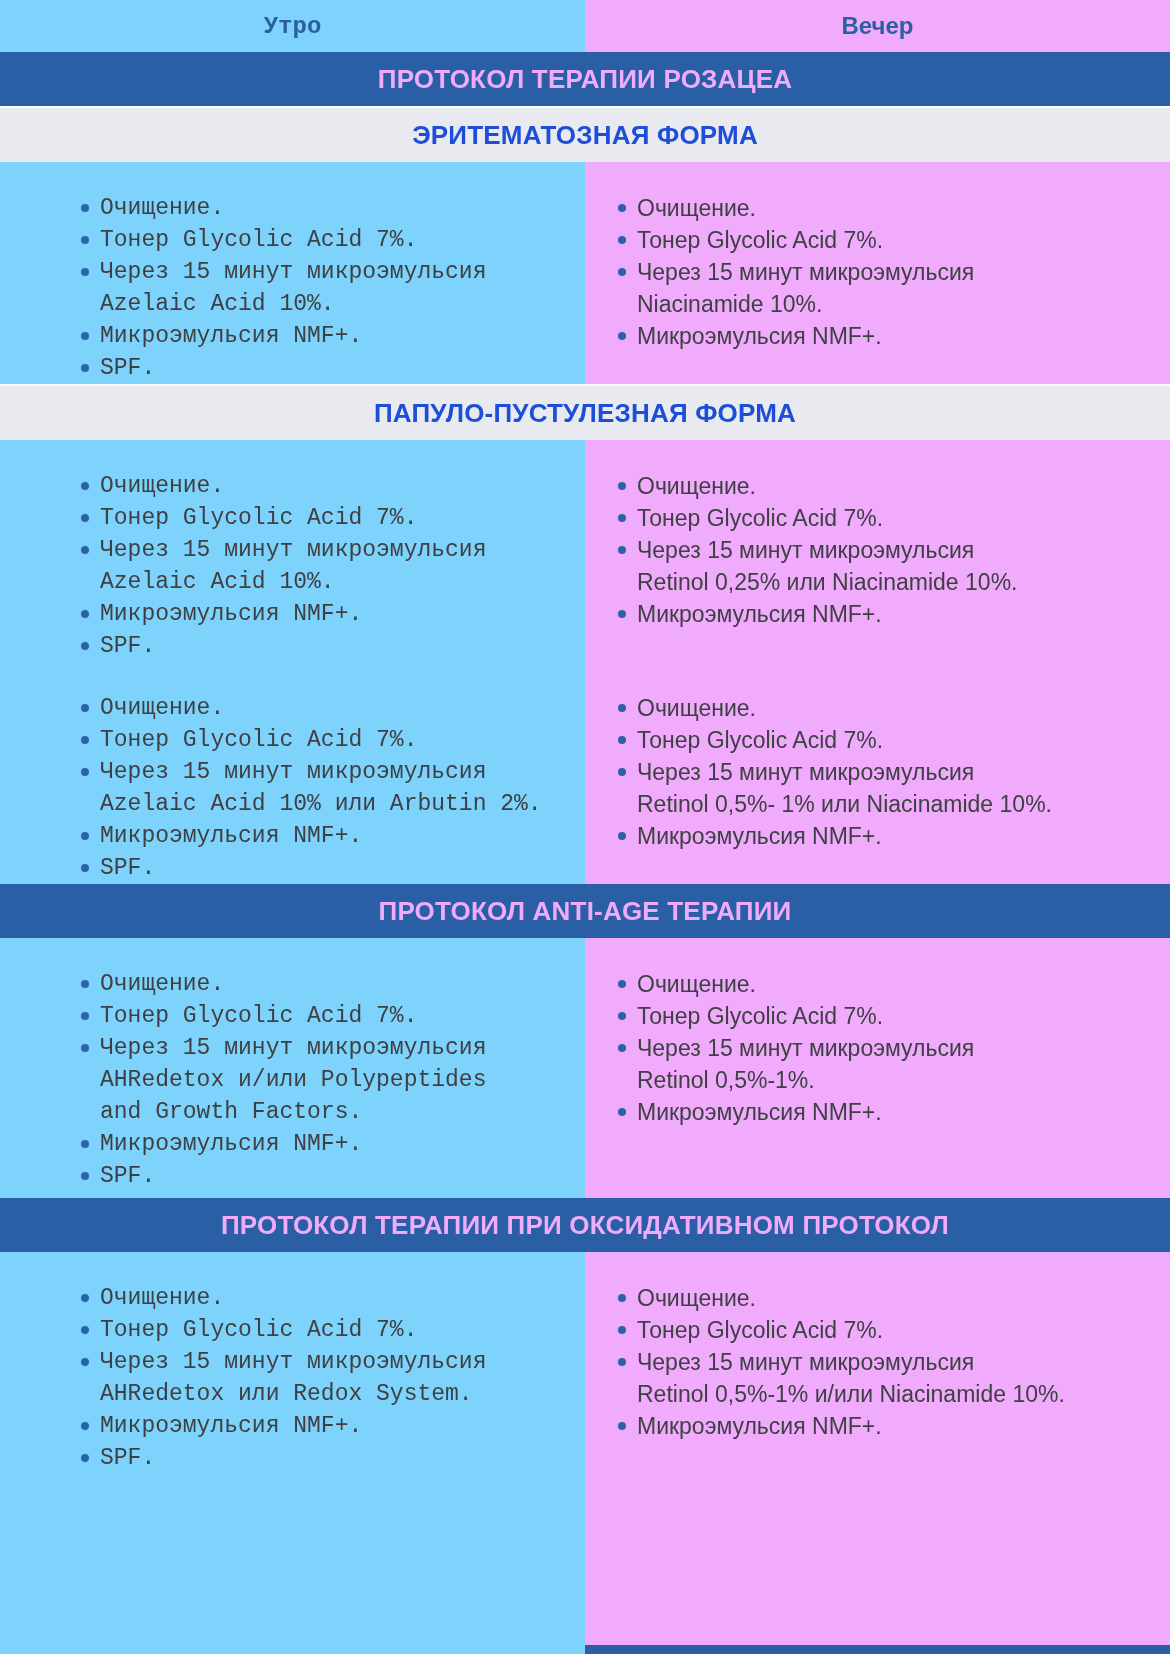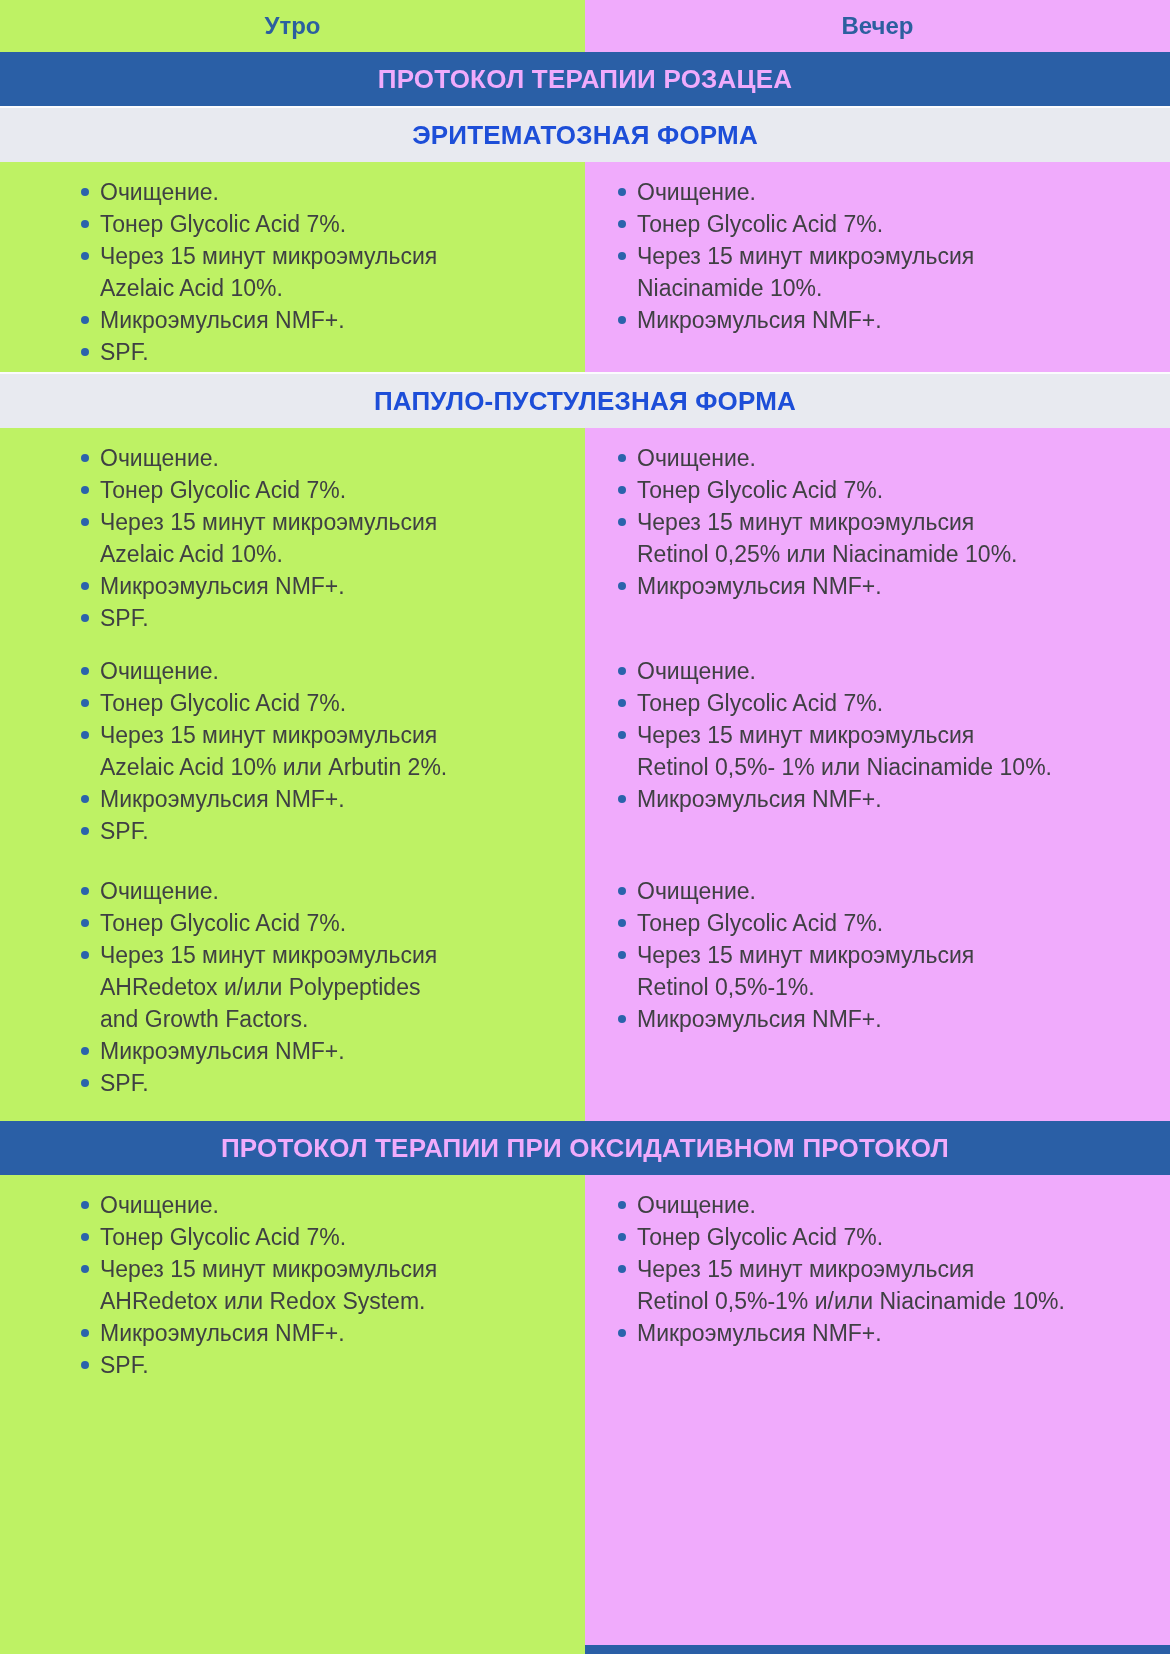--- a/index.html
+++ b/index.html
@@ -2,39 +2,39 @@
 <html><head>
 <meta charset="utf-8">
 <style>
   * { margin:0; padding:0; box-sizing:border-box; }
   html,body { background:#ffffff; }
   body { font-family:"Liberation Sans", sans-serif; }
   .page { width:1170px; height:1654px; display:flex; flex-direction:column; overflow:hidden; background:#ffffff; }
 
   .row { display:flex; }
   .col { width:50%; }
-  .col.left { background:#bef264; }
+  .col.left { background:#7dd3fc;font-family:Liberation Mono, monospace; }
   .col.right { background:#f0abfc; }
 
   
   .head-row { height:52px; flex:0 0 auto; }
   .head-row .col { display:flex; align-items:center; justify-content:center; }
   .col-head-label { color:#2c5f9f; font-weight:bold; font-size:24px; }
 
   
   .banner { height:54px; flex:0 0 auto; background:#2a5fa6; display:flex; align-items:center; justify-content:center; }
   .banner-title { color:#f0abfc; font-weight:bold; font-size:26px; letter-spacing:0.2px; }
 
   
   .subheader { height:56px; flex:0 0 auto; background:#e8eaf0; border-top:2px solid #fbfbfd; display:flex; align-items:center; justify-content:center; }
   .subheader-title { color:#1d4ed8; font-weight:bold; font-size:26px; letter-spacing:0.2px; }
 
   
   .lists-row { flex:0 0 auto; }
-  ul.plist { list-style:none; padding-top:14px; font-size:23px; line-height:32px; color:#3f4043; }
+  ul.plist { list-style:none; padding-top:14px; font-size:23px; line-height:32px; color:#3f4043;margin-top:16px; }
   .col.left  ul.plist { margin-left:78px; margin-right:20px; }
   .col.right ul.plist { margin-left:30px;  margin-right:20px; }
   ul.plist li { position:relative; padding-left:22px; white-space:pre-line; }
   ul.plist li::before { content:""; position:absolute; left:3px; top:12px; width:8px; height:8px; border-radius:50%; background:#2b63ab; }
 
   
   .filler { flex:1 1 auto; }
   .filler .col.right { position:relative; }
   .bottom-strip { position:absolute; left:0; right:0; bottom:0; height:9px; background:#2a5fa6; }
 </style>
@@ -124,20 +124,23 @@
       <ul class="plist">
           <li>Очищение.</li>
           <li>Тонер Glycolic Acid 7%.</li>
           <li>Через 15 минут микроэмульсия
 Retinol 0,5%- 1% или Niacinamide 10%.</li>
           <li>Микроэмульсия NMF+.</li>
         </ul>
     </div>
   </div>
 
+  <div class="banner">
+    <span class="banner-title">ПРОТОКОЛ ANTI-AGE ТЕРАПИИ</span>
+  </div>
 
   <div class="row lists-row" style="min-height:260px">
     <div class="col left">
       <ul class="plist">
           <li>Очищение.</li>
           <li>Тонер Glycolic Acid 7%.</li>
           <li>Через 15 минут микроэмульсия
 AHRedetox и/или Polypeptides
 and Growth Factors.</li>
           <li>Микроэмульсия NMF+.</li>

